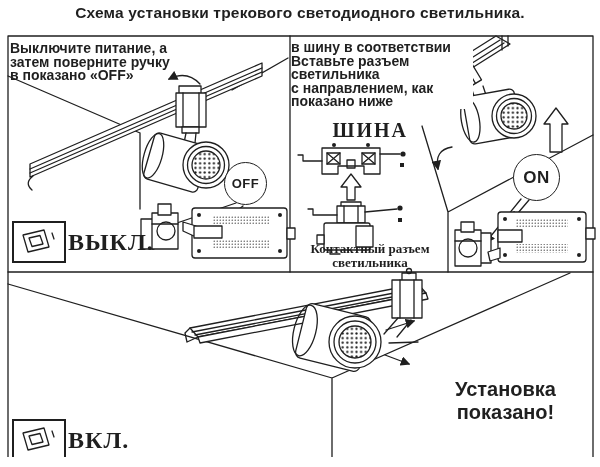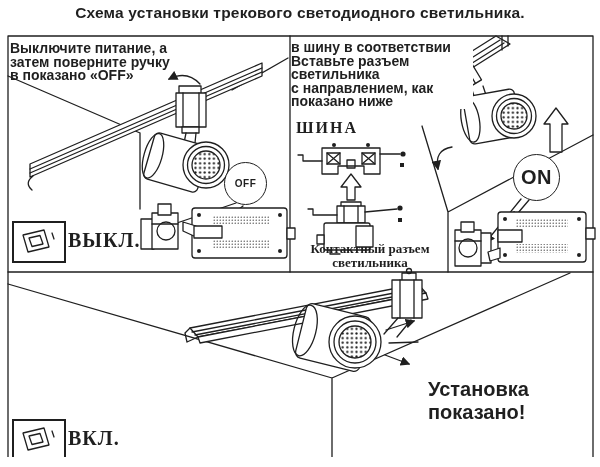--- a/index.html
+++ b/index.html
@@ -19,33 +19,33 @@
   .fl { fill:var(--ink); stroke:none; }
   .spk { fill:url(#speck); stroke:none; }
   .holes { fill:url(#holes); stroke:var(--ink); stroke-width:1.3; }
   .instr {
     font-size:14px; line-height:13.5px; font-weight:bold; 
   }
   .instr.bg { background:var(--paper); }
   .serifbold {
     font-family:"Liberation Serif","DejaVu Serif",serif; font-weight:bold;
   }
-  .busword { font-size:16px; letter-spacing:2px; text-align:left; }
+  .busword { font-size:20px; letter-spacing:2px; text-align:right; }
   .conncap { font-size:13px; line-height:13.5px; text-align:center; }
   .state-circle {
     border:1.7px solid var(--ink); border-radius:50%; background:var(--paper);
     display:flex; align-items:center; justify-content:center;
     font-weight:bold; letter-spacing:0.5px;
   }
   .switch-box {
     border:2px solid var(--ink); background:var(--paper);
     display:flex; align-items:center; justify-content:center;
   }
-  .switch-label { font-size:20px; letter-spacing:1px; }
-  .final-cap { font-size:20px; line-height:23px; font-weight:bold; text-align:left; }
+  .switch-label { font-size:24px; letter-spacing:1px; }
+  .final-cap { font-size:20px; line-height:23px; font-weight:bold; text-align:center; }
 </style>
 </head>
 <body>
 
 <div class="sheet">
 
   <div class="abs title">Схема установки трекового светодиодного светильника.</div>
 
   <svg class="art" viewBox="0 0 600 467">
     <defs>
@@ -231,21 +231,21 @@
       </g>
     </g>
   </svg>
 
   <div class="abs" style="left:8px;top:36px;width:282px;height:236px;">
     <div class="abs instr" style="left:2px;top:6px;width:276px;">
       <div>Выключите питание, а</div>
       <div>затем поверните ручку</div>
       <div>в показано «OFF»</div>
     </div>
-    <div class="abs state-circle" style="left:216px;top:126px;width:41px;height:41px;font-size:10px;text-align:center;">
+    <div class="abs state-circle" style="left:216px;top:126px;width:41px;height:41px;font-size:13px;text-align:center;">
       <span>OFF</span>
     </div>
     <div class="abs switch-box" style="left:4px;top:185px;width:50px;height:38px;">
       <svg width="42" height="32" viewBox="0 0 42 32">
         <polygon class="wh" points="5,9 26,4 31,21 10,26"></polygon>
         <polygon class="ln" points="11,12 22,9.5 25,18 14,20.5"></polygon>
         <path class="ln" d="M34,7 L36,13"></path>
       </svg>
     </div>
     <div class="abs serifbold switch-label" style="left:60px;top:193px;">ВЫКЛ.</div>
@@ -259,21 +259,21 @@
       <div>показано ниже</div>
     </div>
     <div class="abs serifbold busword" style="left:6px;top:83px;width:112px;">ШИНА</div>
     <div class="abs serifbold conncap" style="left:0px;top:206px;width:160px;">
       <div>Контактный разъем</div>
       <div>светильника</div>
     </div>
   </div>
 
   <div class="abs" style="left:448px;top:36px;width:145px;height:236px;">
-    <div class="abs state-circle" style="left:65px;top:118px;width:45px;height:45px;font-size:20px;">
+    <div class="abs state-circle" style="left:65px;top:118px;width:45px;height:45px;font-size:17px;">
       <span>ON</span>
     </div>
   </div>
 
   <div class="abs" style="left:8px;top:272px;width:585px;height:190px;">
     <div class="abs final-cap" style="left:420px;top:106px;width:155px;">
       <div>Установка</div>
       <div>показано!</div>
     </div>
     <div class="abs switch-box" style="left:4px;top:147px;width:50px;height:38px;">

